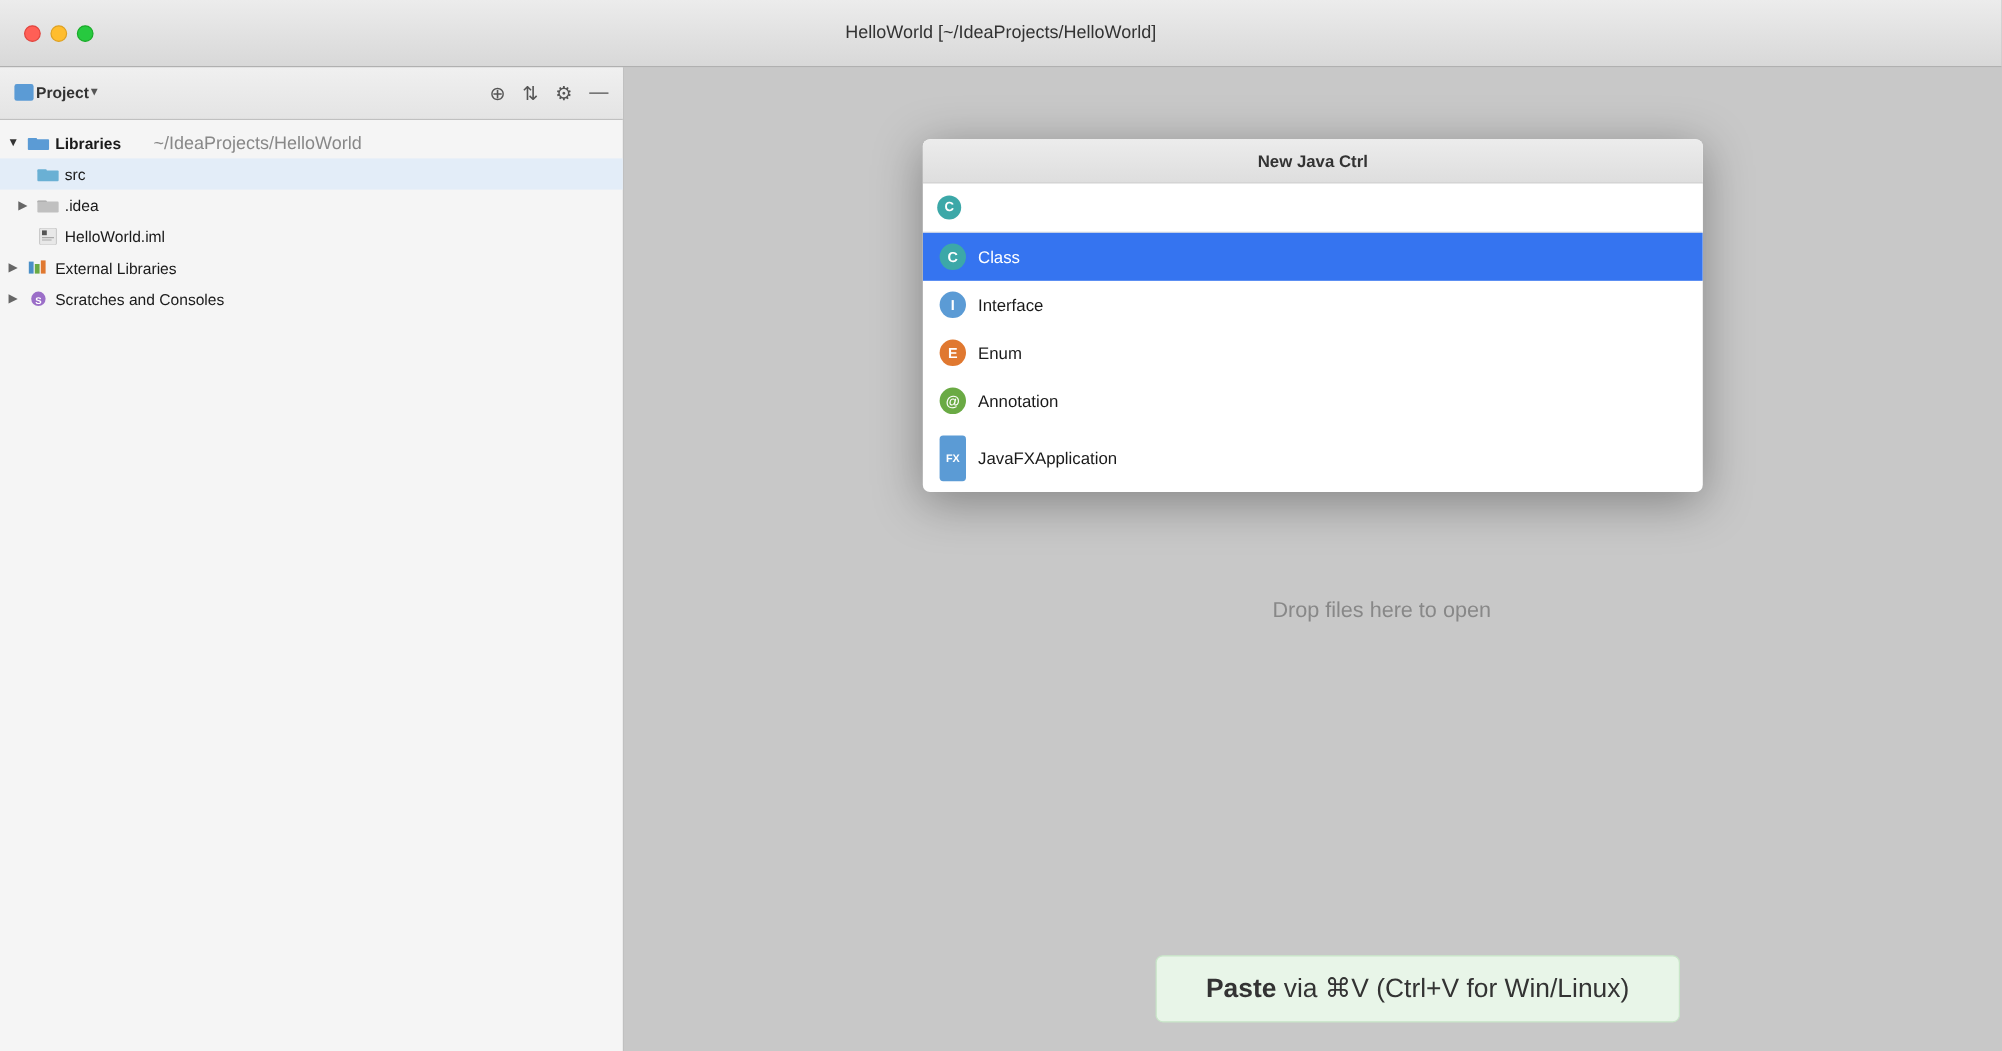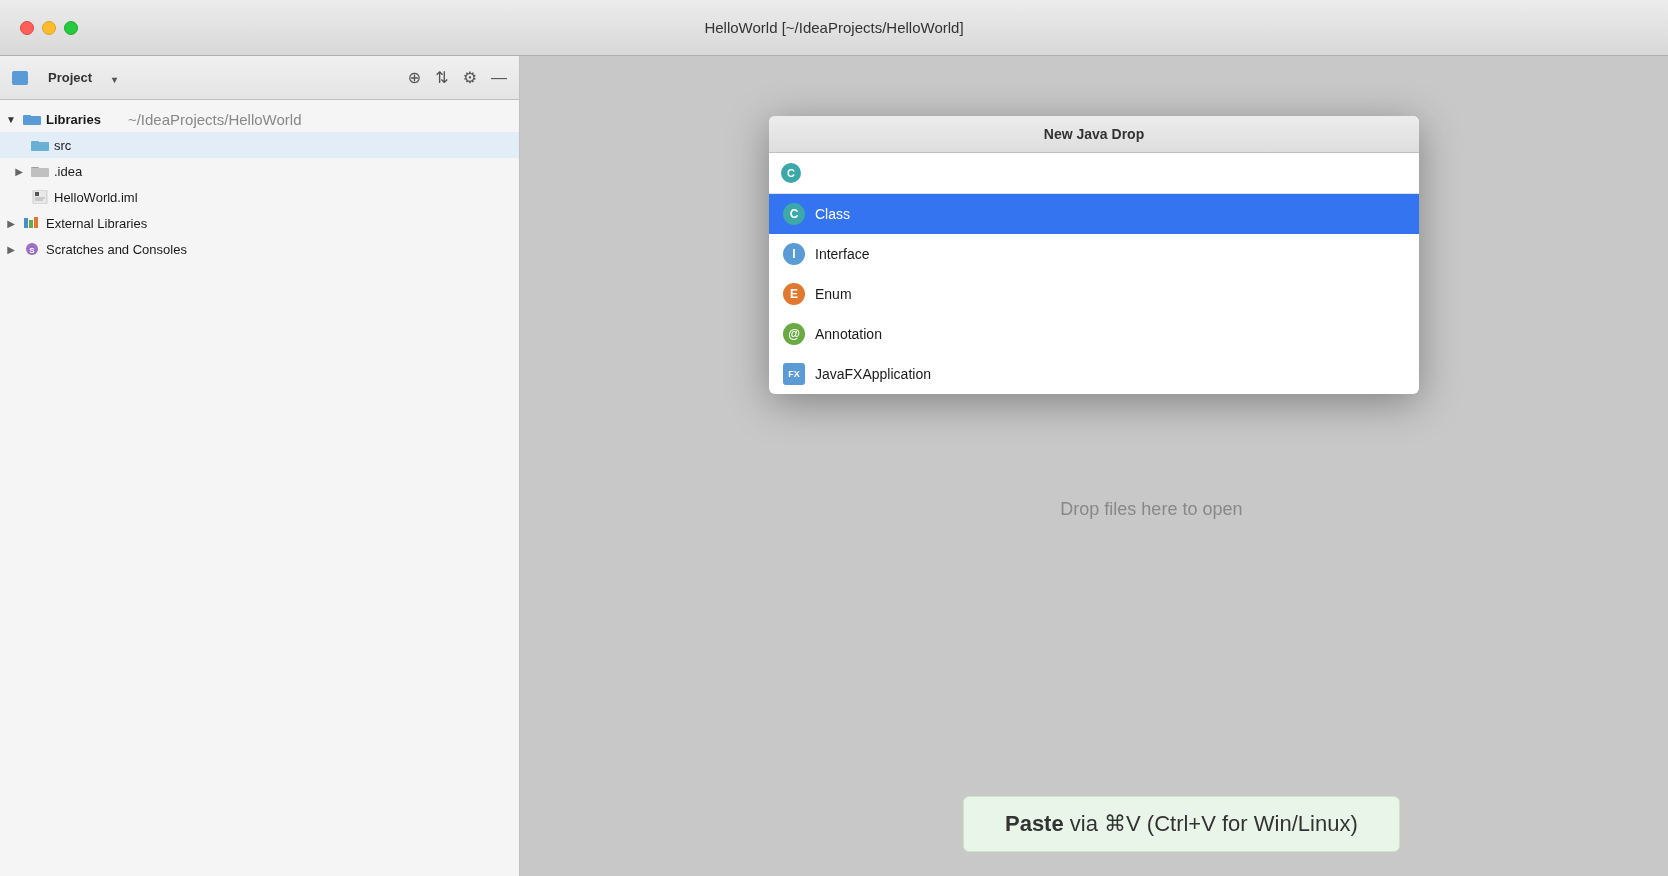--- a/index.html
+++ b/index.html
@@ -68,22 +68,22 @@
       display: flex;
       align-items: center;
       padding: 0 12px;
       gap: 8px;
     }
     .sidebar-header-title {
       font-size: 13px;
       font-weight: 600;
       color: #333;
       display: flex;
-      align-items: flex-end;
-      gap: 20px;
+      align-items: flex-start;
+      gap: 2px;
       flex: 1;
     }
     .sidebar-header-icon {
       width: 16px;
       height: 14px;
       background: #5b9bd5;
       border-radius: 2px;
     }
     .dropdown-arrow {
       font-size: 10px;
@@ -229,21 +229,21 @@
       justify-content: center;
       flex-shrink: 0;
       color: white;
     }
     .badge-c { background: #3ca8a8; }
     .badge-i { background: #5b9bd5; }
     .badge-e { background: #e07830; }
     .badge-at { background: #6aaa44; }
     .badge-fx {
       width: 22px;
-      height: 22px;
+      height: 38px;
       border-radius: 3px;
       background: #5b9bd5;
       font-size: 9px;
       font-weight: bold;
       display: flex;
       align-items: center;
       justify-content: center;
       color: white;
     }
 
@@ -355,21 +355,21 @@
       </div>
 
     </div>
   </div>
 
   <div class="content-area">
     <span class="drop-hint">Drop files here to open</span>
 
     <div class="modal-overlay">
       <div class="modal">
-        <div class="modal-title-bar">New Java Drop</div>
+        <div class="modal-title-bar">New Java Ctrl</div>
 
         <div class="modal-input-row">
           <div class="input-icon-c">C</div>
         </div>
 
         <ul class="modal-list">
 
           <li class="modal-list-item selected">
             <span class="item-badge badge-c">C</span>
             <span>Class</span>

